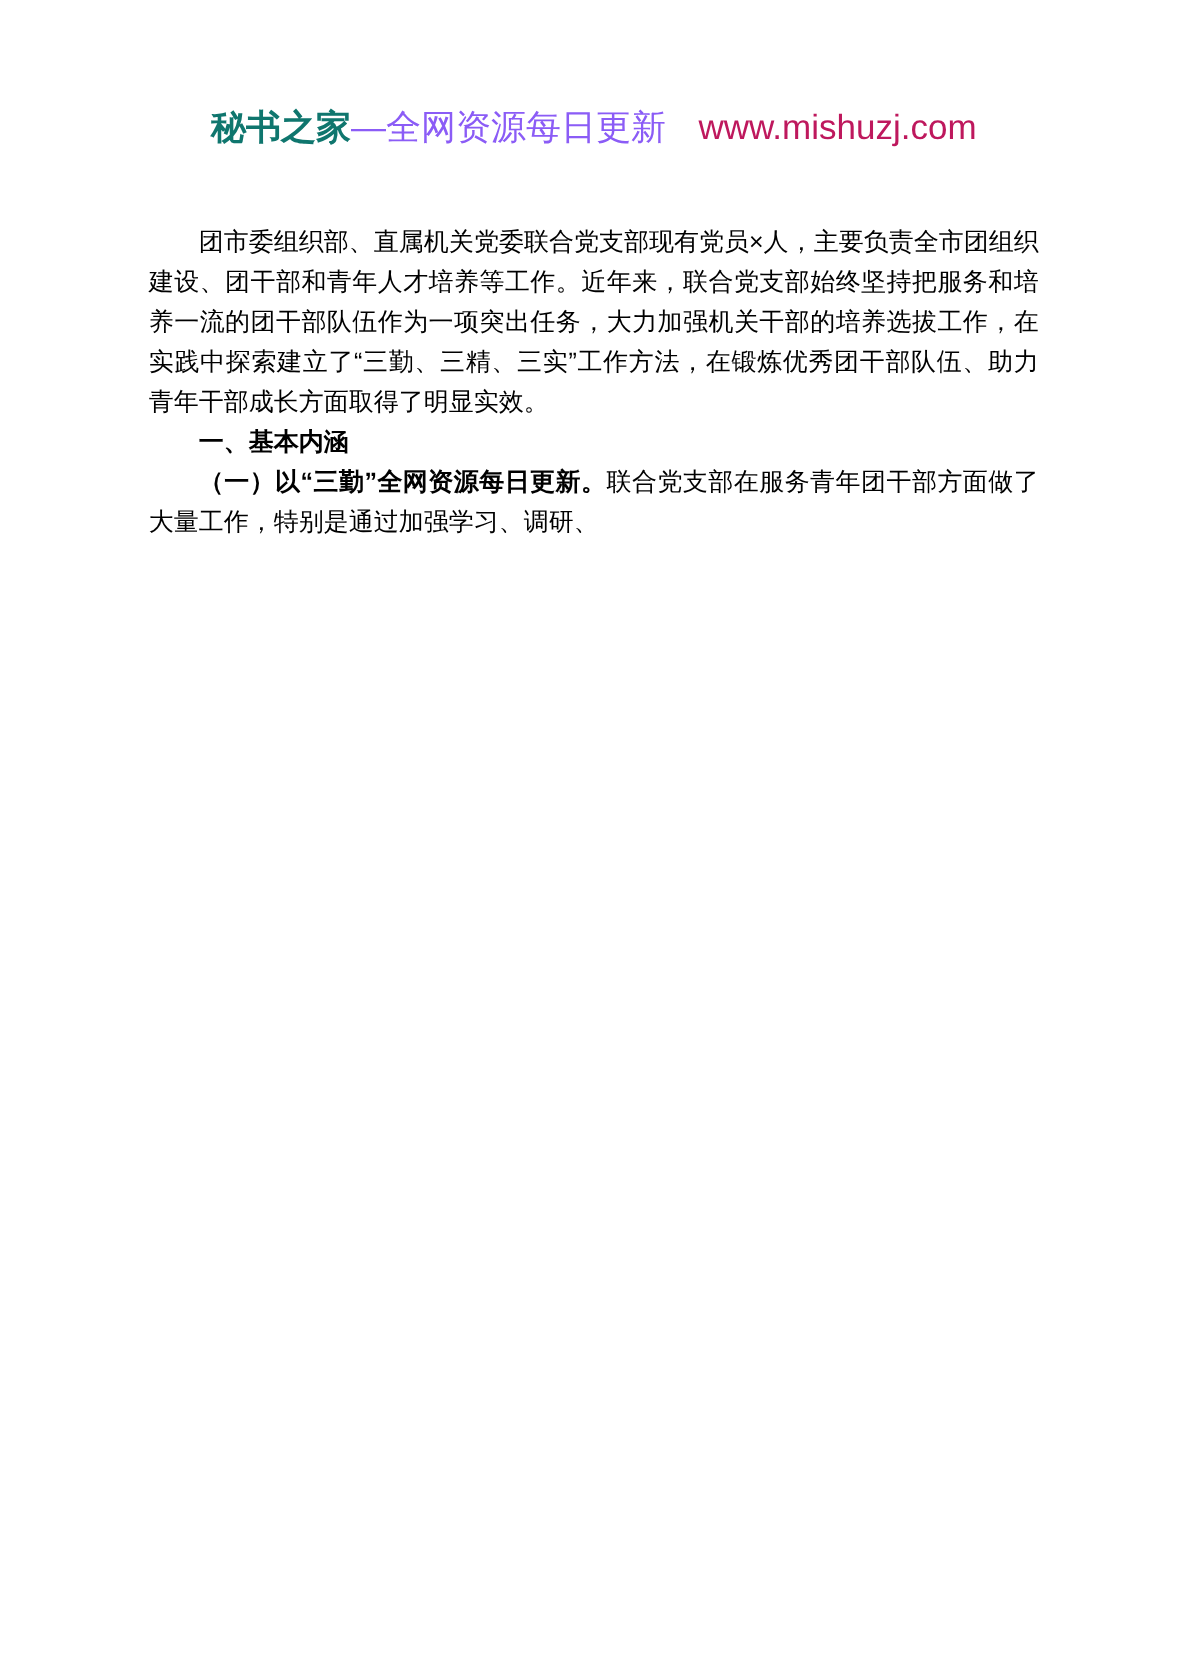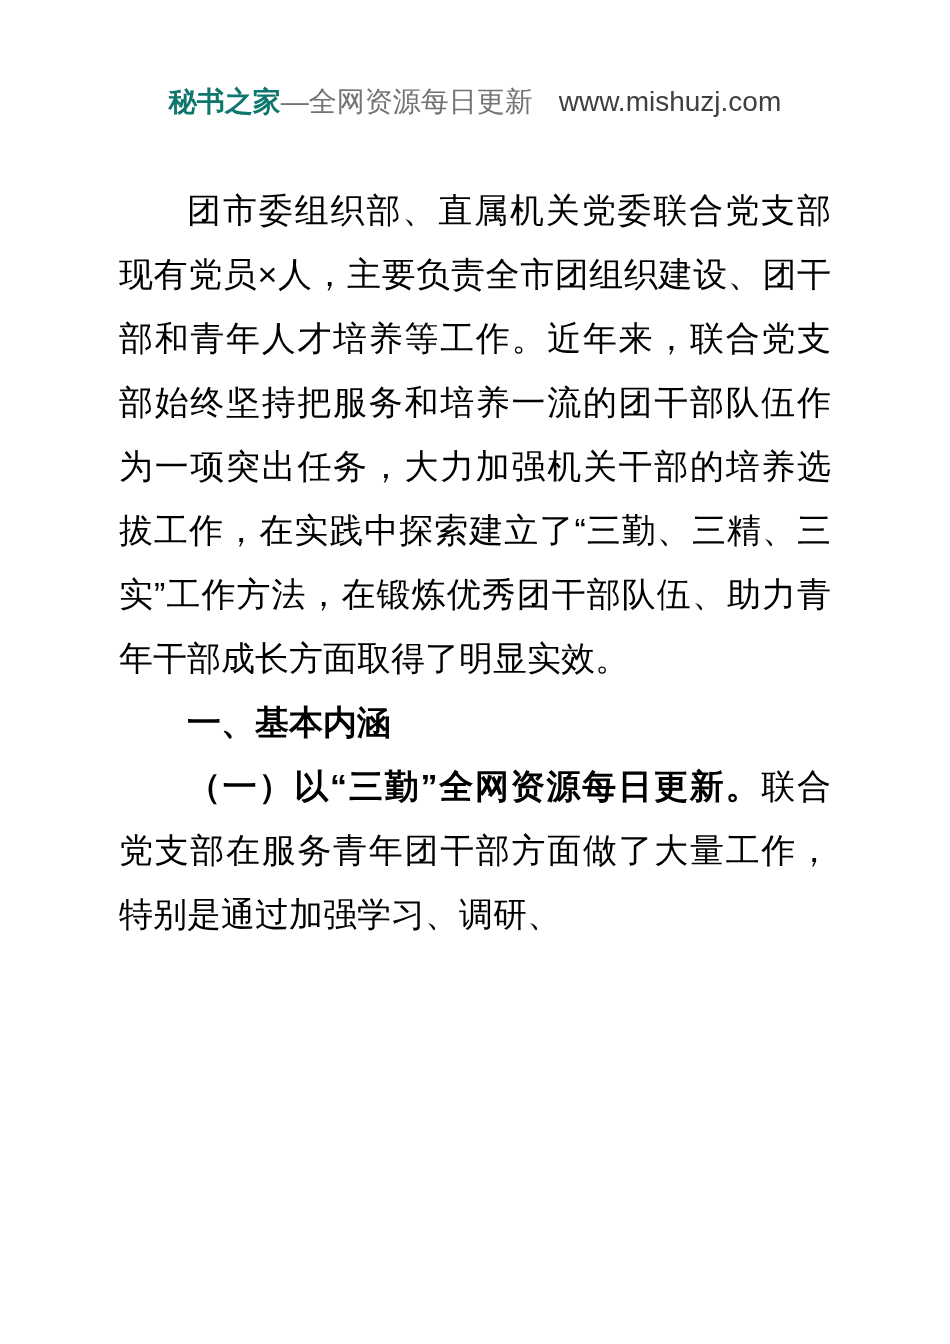--- a/index.html
+++ b/index.html
@@ -22,25 +22,25 @@
     text-align: center;
     font-size: 28px;
     line-height: 36px;
     white-space: nowrap;
   }
   .site-name {
     color: #0f766e;
     font-weight: bold;
   }
   .site-tagline {
-    color: #737373;
+    color: #8b5cf6;
     font-weight: normal;
   }
   .site-url {
-    color: #404040;
+    color: #be185d;
     text-decoration: none;
     margin-left: 26px;
     cursor: pointer;
   }
   .doc-title {
     margin: 100px 0 0 0;
     text-align: center;
     font-size: 38px;
     line-height: 46px;
     font-weight: bold;
@@ -52,22 +52,22 @@
     font-size: 26px;
     line-height: 48px;
     text-align: justify;
     color: #000000;
   }
   .doc-body p,
   .doc-body h2 {
     margin: 0;
     padding: 0;
     text-indent: 2em;
-    font-size: 34px;
-    line-height: 64px;
+    font-size: 20px;
+    line-height: 32px;
   }
   .doc-body h2 {
     font-weight: bold;
     text-align: left;
   }
   .lead-bold {
     font-weight: bold;
   }
 </style>
 </head>

